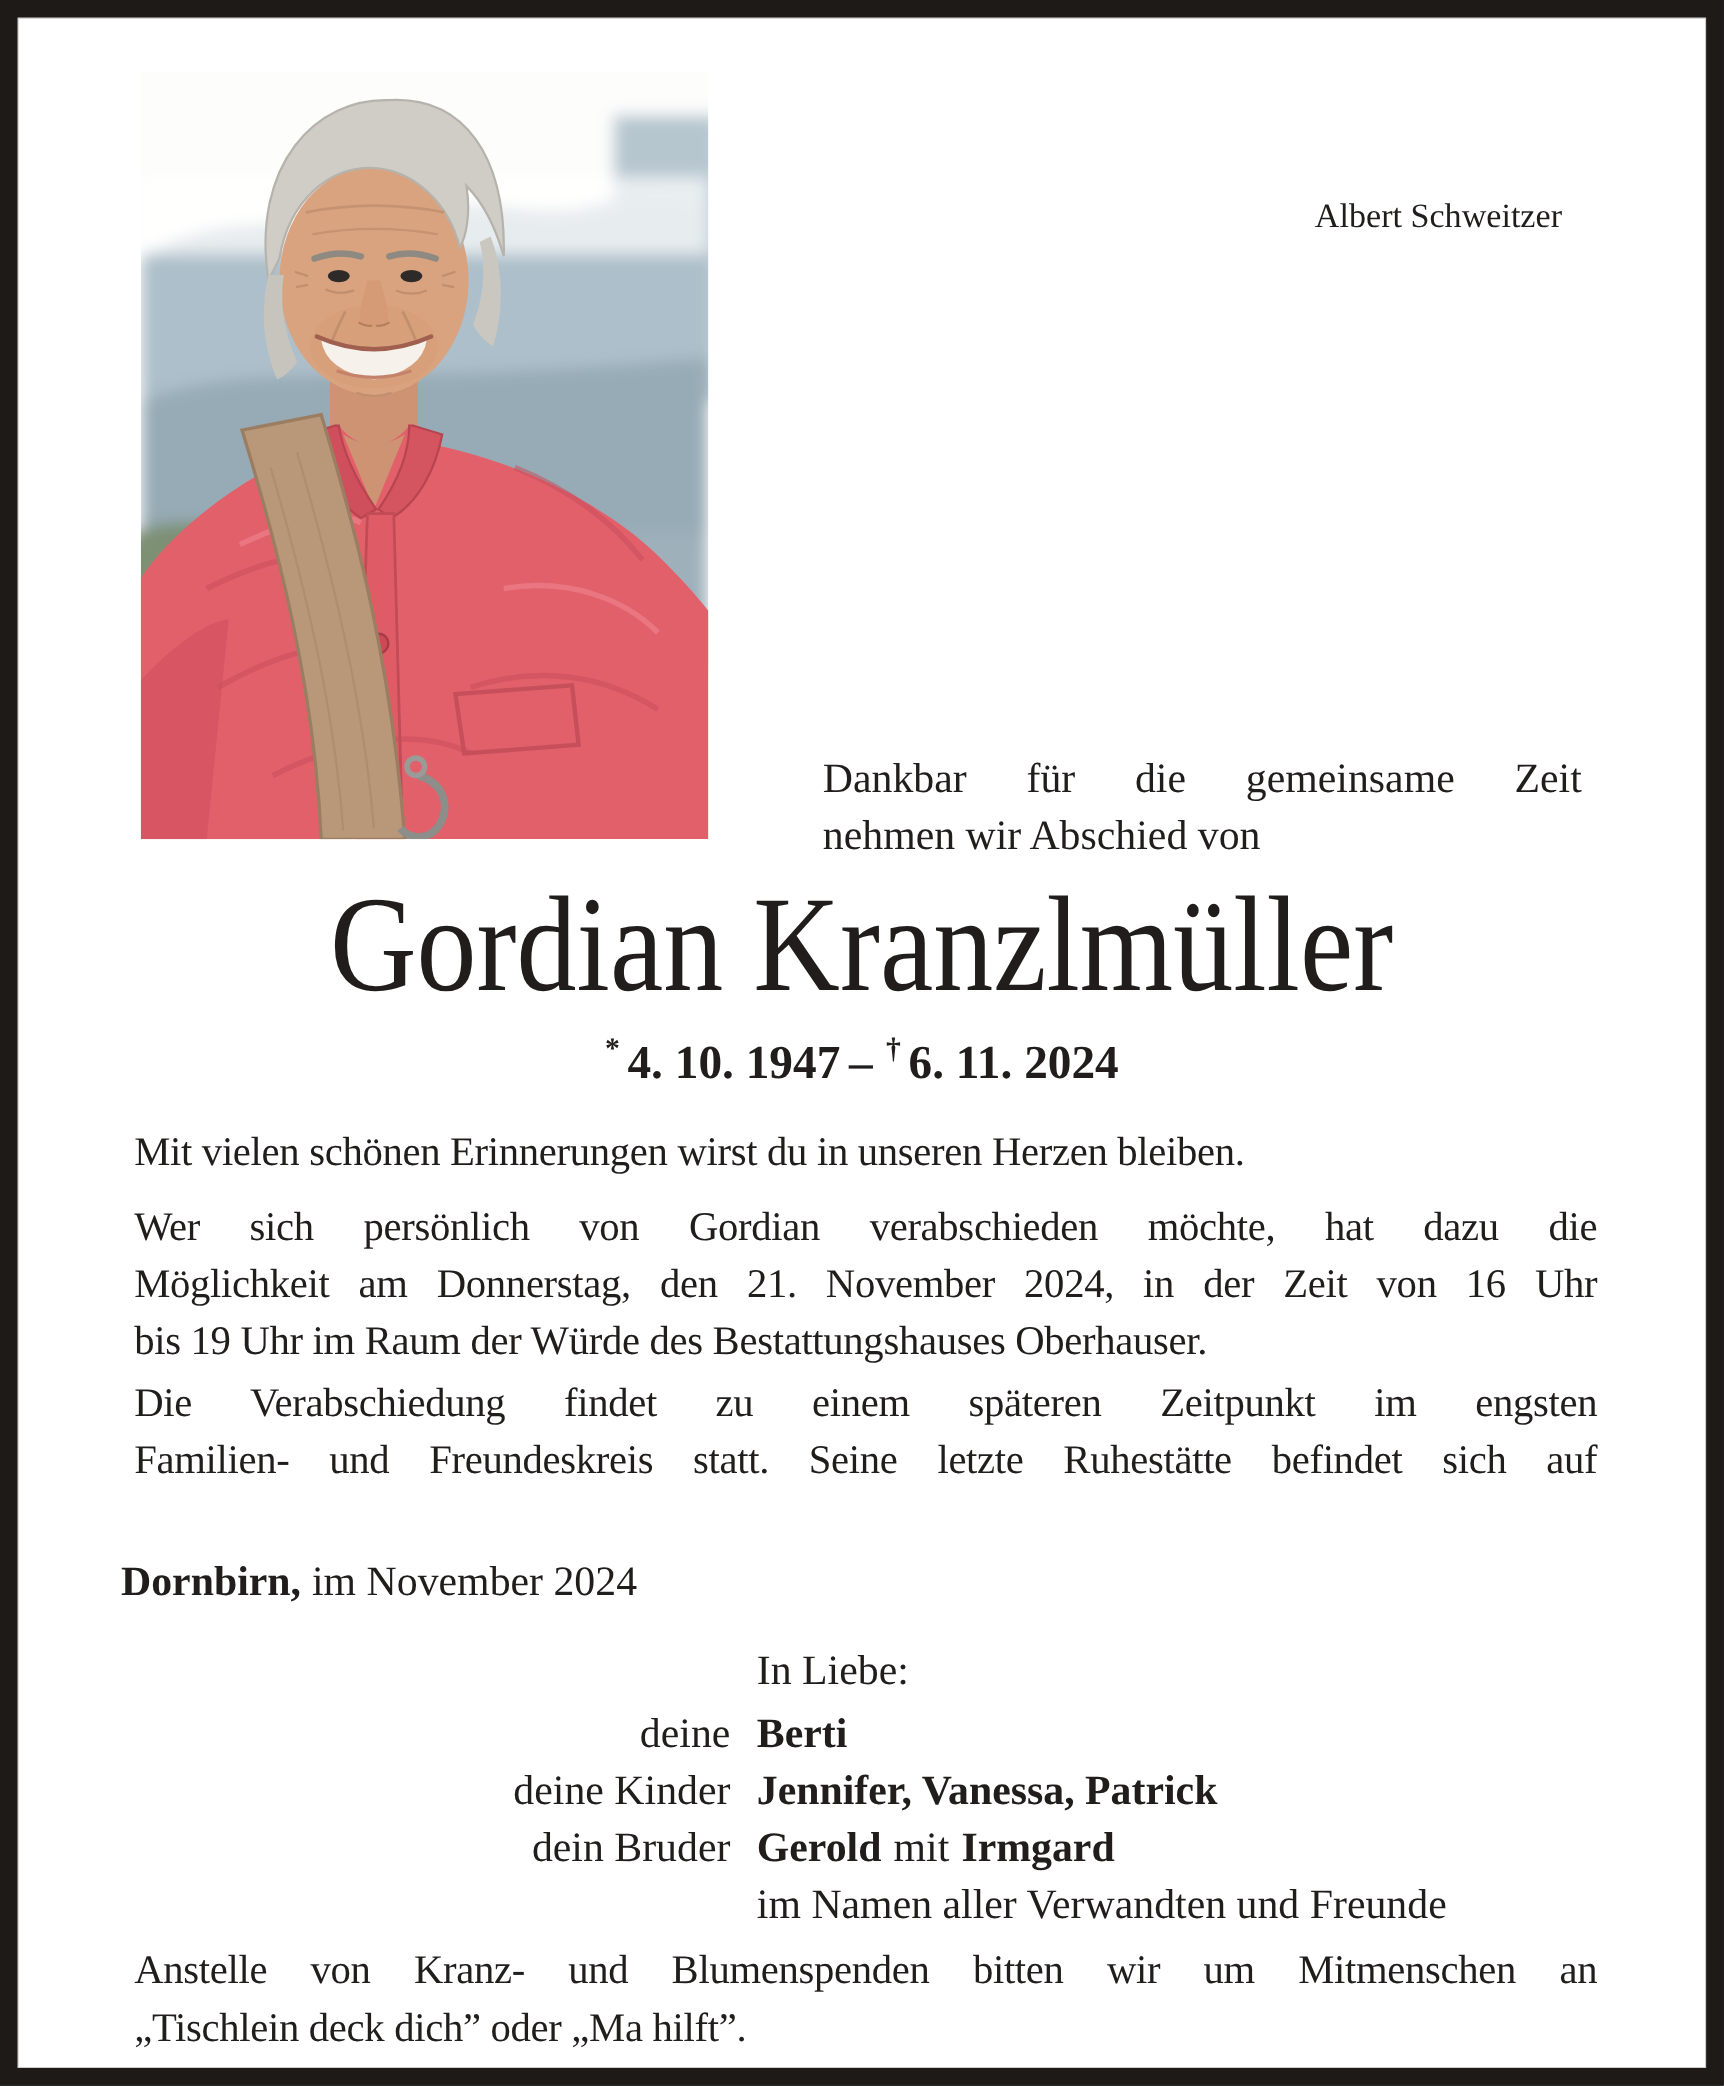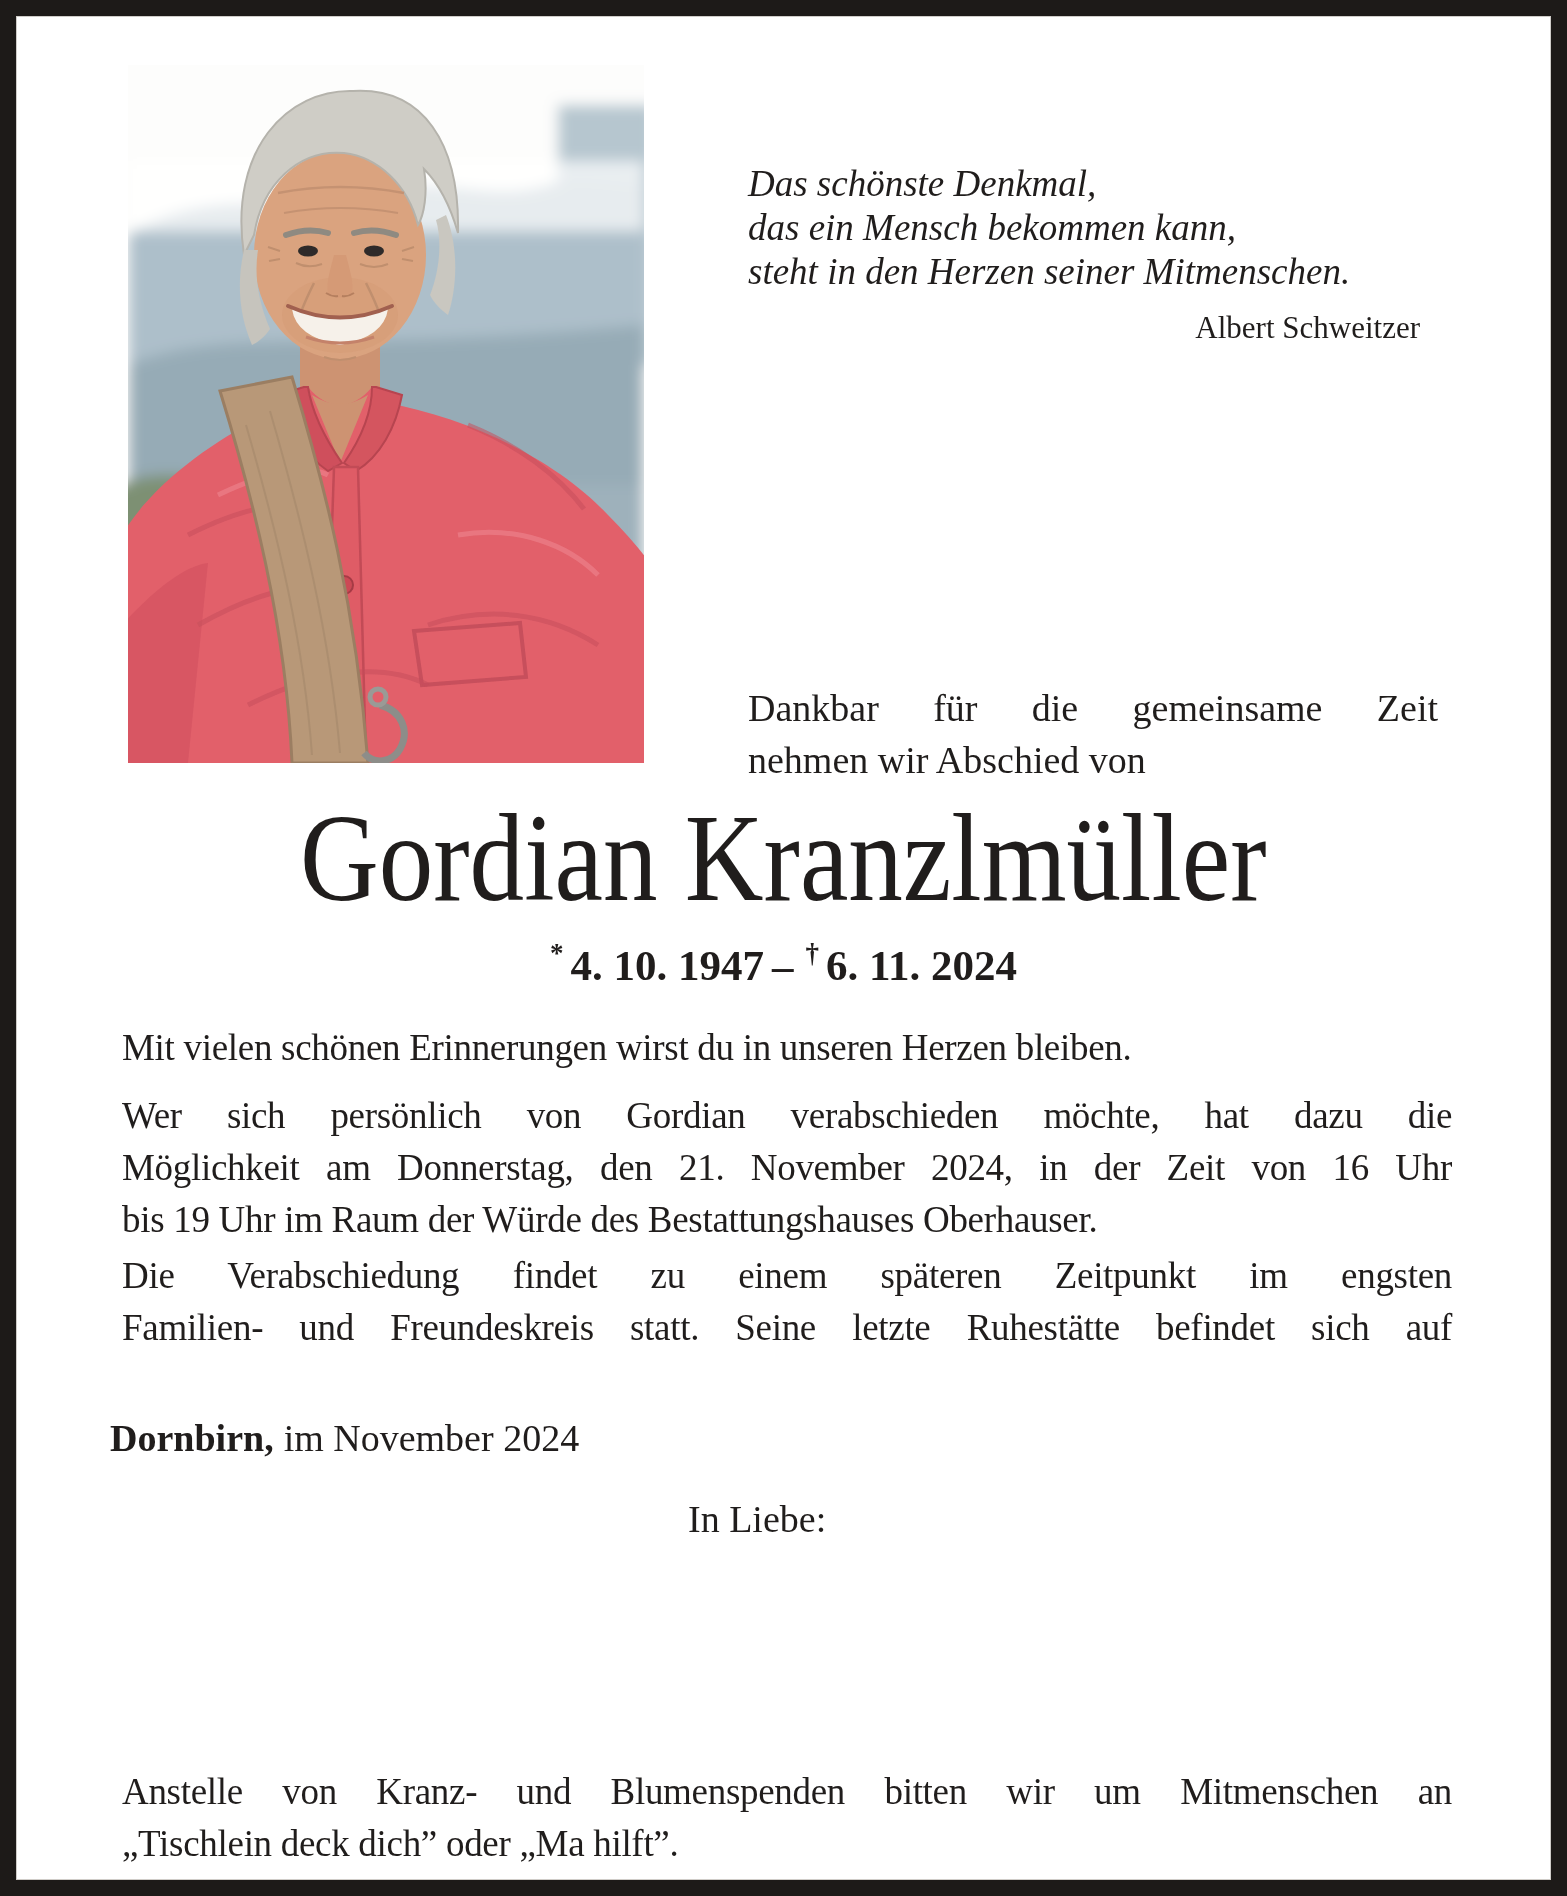--- a/index.html
+++ b/index.html
@@ -112,25 +112,20 @@
         <g>
           <path d="M92,326 L164,312 C196,418 228,540 240,698 L164,698 C158,560 124,430 92,326 Z" fill="#b89878" stroke="#9b7e62" stroke-width="3"></path>
           <path d="M118,360 C150,470 176,580 184,690 M142,346 C174,456 202,570 212,688" stroke="#a78a6c" stroke-width="2" opacity="0.7" fill="none"></path>
           <path d="M252,640 C274,646 282,666 272,684 C264,698 246,700 236,688" stroke="#8d8d89" stroke-width="7" fill="none"></path>
           <circle cx="250" cy="632" r="8" stroke="#9a9a96" stroke-width="5" fill="none"></circle>
         </g>
       </svg>
     </div>
 
     <div class="quote">
-      <div>
-          <div class="tline">Das schönste Denkmal,</div>
-          <div class="tline">das ein Mensch bekommen kann,</div>
-          <div class="tline">steht in den Herzen seiner Mitmenschen.</div>
-        </div>
       <div class="quote-attr">Albert Schweitzer</div>
     </div>
 
     <div class="intro">
         <div class="tline just">Dankbar für die gemeinsame Zeit</div>
         <div class="tline">nehmen wir Abschied von</div>
       </div>
 
     <h1 class="name"><span class="name-inner">Gordian Kranzlmüller</span></h1>
 
@@ -150,20 +145,30 @@
         <div class="tline just">Die Verabschiedung findet zu einem späteren Zeitpunkt im engsten</div>
         <div class="tline just">Familien- und Freundeskreis statt. Seine letzte Ruhestätte befindet sich auf</div>
       </div>
 
     <div class="dateline">
       <span class="bold">Dornbirn,</span><span class="rest">im November 2024</span>
     </div>
 
     <div class="inliebe">In Liebe:</div>
 
+    <div class="family">
+      <div class="flabel">deine</div>
+      <div class="fnames">Berti</div>
+      <div class="flabel">deine Kinder</div>
+      <div class="fnames">Jennifer, Vanessa, Patrick</div>
+      <div class="flabel">dein Bruder</div>
+      <div class="fnames"><span>Gerold</span><span class="fmid">mit</span><span>Irmgard</span></div>
+      <div class="flabel"></div>
+      <div class="fnames freg">im Namen aller Verwandten und Freunde</div>
+    </div>
 
     <div class="para donation">
         <div class="tline just">Anstelle von Kranz- und Blumenspenden bitten wir um Mitmenschen an</div>
         <div class="tline">„Tischlein deck dich” oder „Ma hilft”.</div>
       </div>
 
   </div>
 </div>
 
 </body></html>

